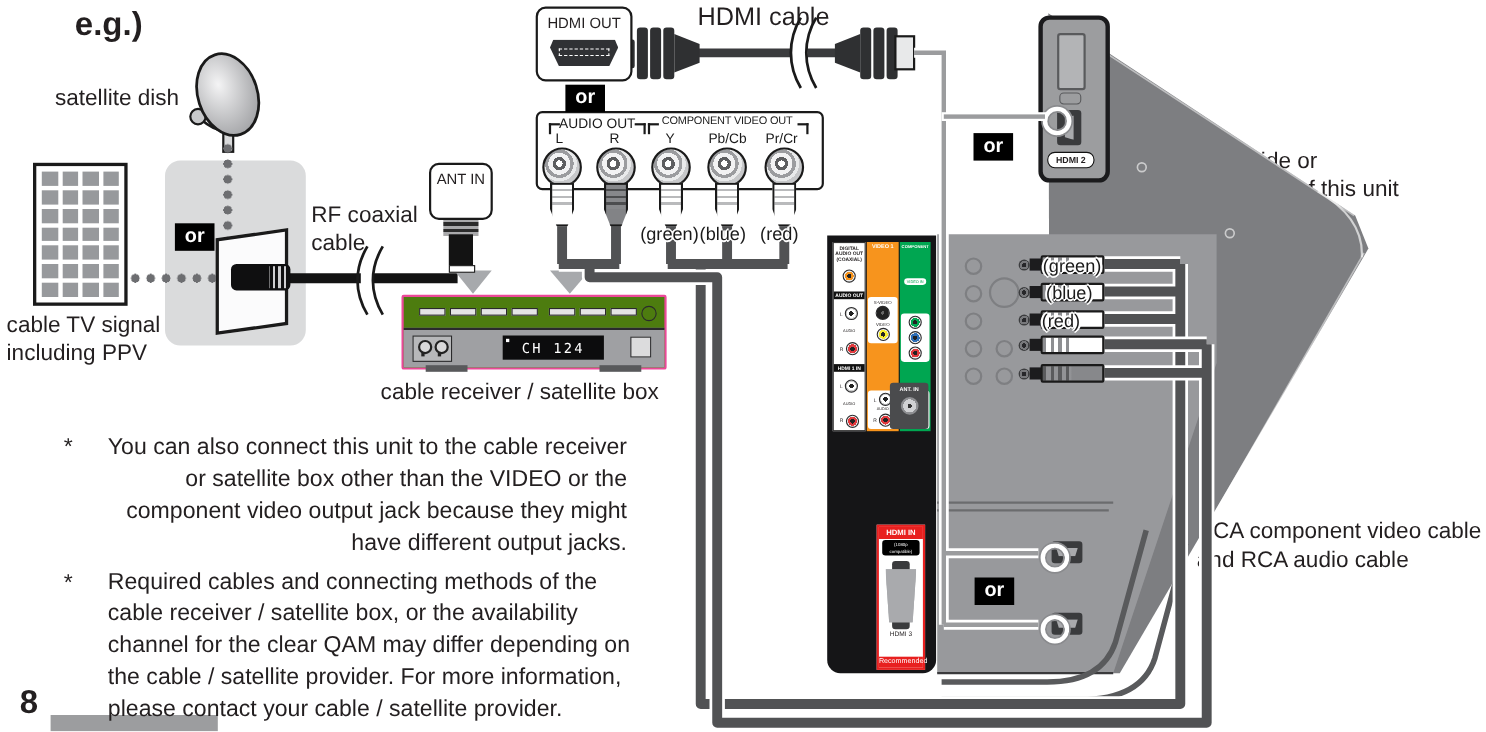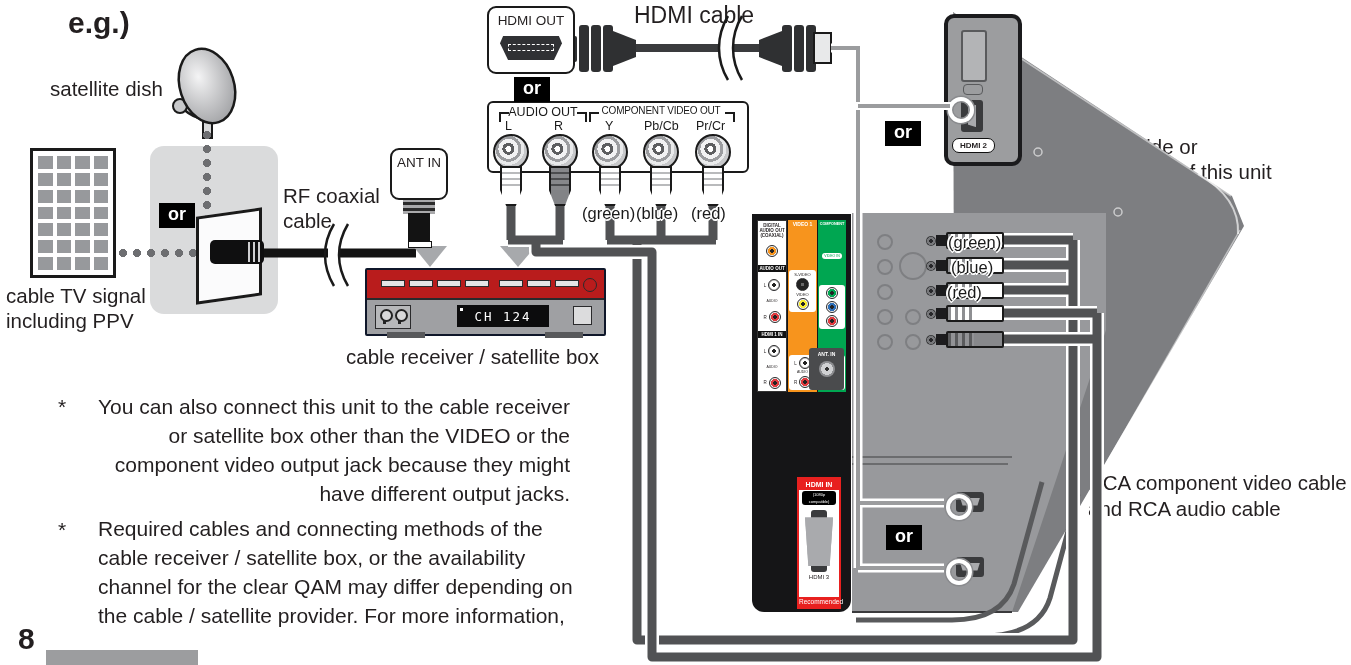--- a/index.html
+++ b/index.html
@@ -214,21 +214,21 @@
   </div>
 
   <div class="abs z2" style="left:403px;top:196px;width:32px;height:18px;
        background:repeating-linear-gradient(180deg,#2b2b2b 0 3px,#a9a9ab 3px 6px);"></div>
   <div class="abs z2" style="left:408px;top:213px;width:22px;height:28px;background:#131313;"></div>
   <div class="abs z2" style="left:408px;top:241px;width:22px;height:5px;background:#fff;border:1px solid #131313;"></div>
   <div class="outline-box" style="left:390px;top:148px;width:58px;height:52px;text-align:center;">
     <span style="font-size:13.5px;display:inline-block;margin-top:5px;">ANT IN</span>
   </div>
 
-  <div class="abs z2" style="left:365px;top:268px;width:237px;height:64px;background:#b91c1c;border:2px solid #0f172a;border-radius:2px;">
+  <div class="abs z2" style="left:365px;top:268px;width:237px;height:64px;background:#4d7c0f;border:2px solid #ec4899;border-radius:2px;">
     <div class="slot" style="left:14px;top:10px;"></div>
     <div class="slot" style="left:42px;top:10px;"></div>
     <div class="slot" style="left:70px;top:10px;"></div>
     <div class="slot" style="left:98px;top:10px;"></div>
     <div class="slot" style="left:132px;top:10px;"></div>
     <div class="slot" style="left:160px;top:10px;"></div>
     <div class="slot" style="left:188px;top:10px;"></div>
     <div class="abs" style="left:216px;top:8px;width:12px;height:12px;border:1.5px solid #2a2a2c;border-radius:50%;"></div>
     <div class="abs" style="left:0;top:28px;right:0;height:34px;background:#9fa0a3;border-top:2px solid #2a2a2c;">
       <div class="abs" style="left:8px;top:5px;width:34px;height:22px;background:#b7b8ba;border:1.5px solid #2a2a2c;">
@@ -373,21 +373,21 @@
         <i></i>
       </div>
     <div style="text-align:center;font-size:6px;margin-top:2px;">HDMI 1</div>
     <div class="hport" style="position:static;width:16px;height:24px;margin:6px auto 0;">
         <i></i>
       </div>
     <div style="text-align:center;font-size:6px;margin-top:2px;">HDMI 3</div>
     <div style="position:absolute;left:0;right:0;bottom:0;background:#e8201f;color:#fff;font-size:6.5px;text-align:center;line-height:10px;">Recommended</div>
   </div>
 
-  <div class="abs z5" style="left:944px;top:14px;width:78px;height:152px;background:#9c9d9f;border:4px solid #1b1b1d;border-radius:10px;box-sizing:border-box;padding-left:20px;">
+  <div class="abs z5" style="left:944px;top:14px;width:65px;height:152px;background:#9c9d9f;border:4px solid #1b1b1d;border-radius:10px;box-sizing:border-box;padding-left:20px;">
     <div class="abs" style="left:13px;top:12px;width:22px;height:48px;background:#b3b4b6;border:2px solid #595a5c;border-radius:3px;"></div>
     <div class="abs" style="left:15px;top:66px;width:18px;height:9px;border:1.5px solid #595a5c;border-radius:4px;"></div>
     <div class="hport" style="left:13px;top:82px;width:22px;height:32px;">
       <i style="left:30%;right:30%;top:15%;height:70%;clip-path:polygon(0 12%,100% 0,100% 100%,0 88%);"></i>
     </div>
     <div class="abs" style="left:4px;top:120px;width:41px;height:13px;background:#fff;border:1.5px solid #111;border-radius:7px;
          font-size:8px;font-weight:bold;text-align:center;line-height:13px;">HDMI 2</div>
   </div>
   <div class="abs z8" style="left:858px;top:104px;width:92px;height:4px;background:#9b9c9e;box-shadow:0 0 0 2px #fff;"></div>
   <div class="callring" style="left:948px;top:97px;"></div>
@@ -438,18 +438,19 @@
     <div class="note-line">or satellite box other than the VIDEO or the</div>
     <div class="note-line">component video output jack because they might</div>
     <div class="note-line">have different output jacks.</div>
   </div>
   <div class="abs z3 note-line" style="left:58px;top:515px;">*</div>
   <div class="abs z3" style="left:98px;top:514px;">
     <div class="note-line">Required cables and connecting methods of the</div>
     <div class="note-line">cable receiver / satellite box, or the availability</div>
     <div class="note-line">channel for the clear QAM may differ depending on</div>
     <div class="note-line">the cable / satellite provider. For more information,</div>
+    <div class="note-line">please contact your cable / satellite provider.</div>
   </div>
 
   <div class="abs z3" style="left:18px;top:622px;font-size:30px;font-weight:bold;">8</div>
   <div class="abs z2" style="left:46px;top:650px;width:152px;height:15px;background:#9c9d9f;"></div>
 
 </div>
 
 </body></html>

